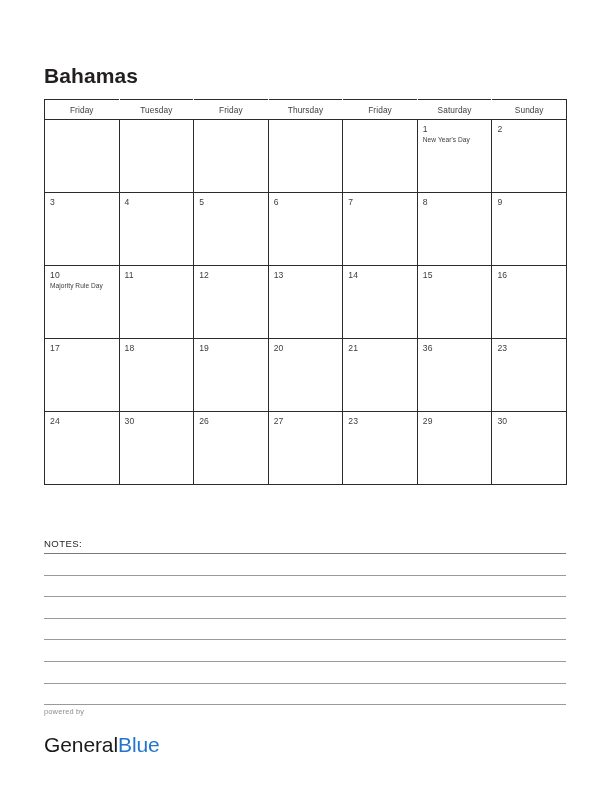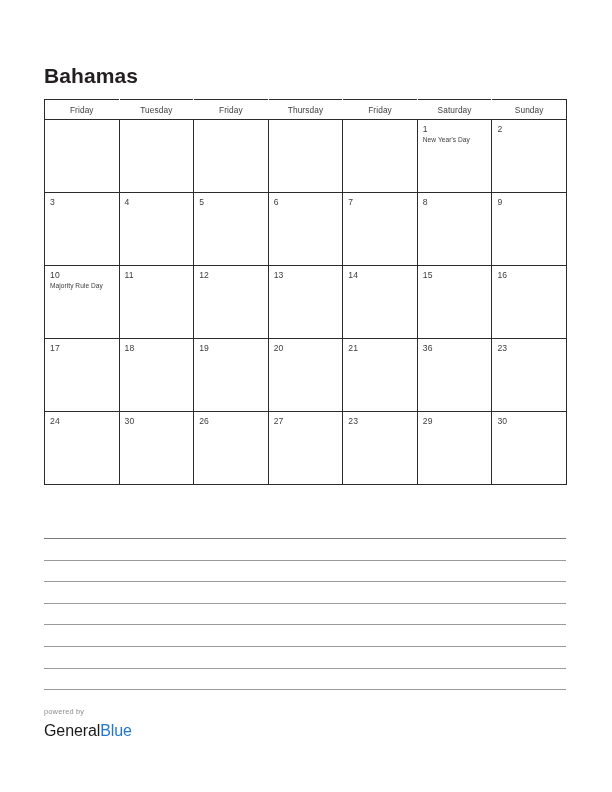--- a/index.html
+++ b/index.html
@@ -128,24 +128,24 @@
   .footer {
     position: absolute;
     left: 44px;
     top: 707px;
   }
   .powered-by {
     font-size: 7.4px;
     color: #8c8c8c;
     letter-spacing: 0.2px;
     line-height: 9px;
-    margin-bottom: 5px;
+    margin-bottom: 19px;
   }
   .brand {
-    font-size: 16px;
+    font-size: 21px;
     line-height: 19px;
     letter-spacing: -0.1px;
   }
   .brand .general { color: #1a1a1a; }
   .brand .blue { color: #2277cc; }
 </style>
 </head>
 <body>
 
 <div class="page">
@@ -290,20 +290,21 @@
             <span class="daynum">29</span>
           </td>
           <td class="">
             <span class="daynum">30</span>
           </td>
         </tr>
       </tbody>
   </table>
 
   <div class="notes">
+    <div class="notes-label">NOTES:</div>
     <div id="notes-lines">
         <div class="note-line first"></div>
         <div class="note-line"></div>
         <div class="note-line"></div>
         <div class="note-line"></div>
         <div class="note-line"></div>
         <div class="note-line"></div>
         <div class="note-line"></div>
         <div class="note-line"></div>
       </div>

